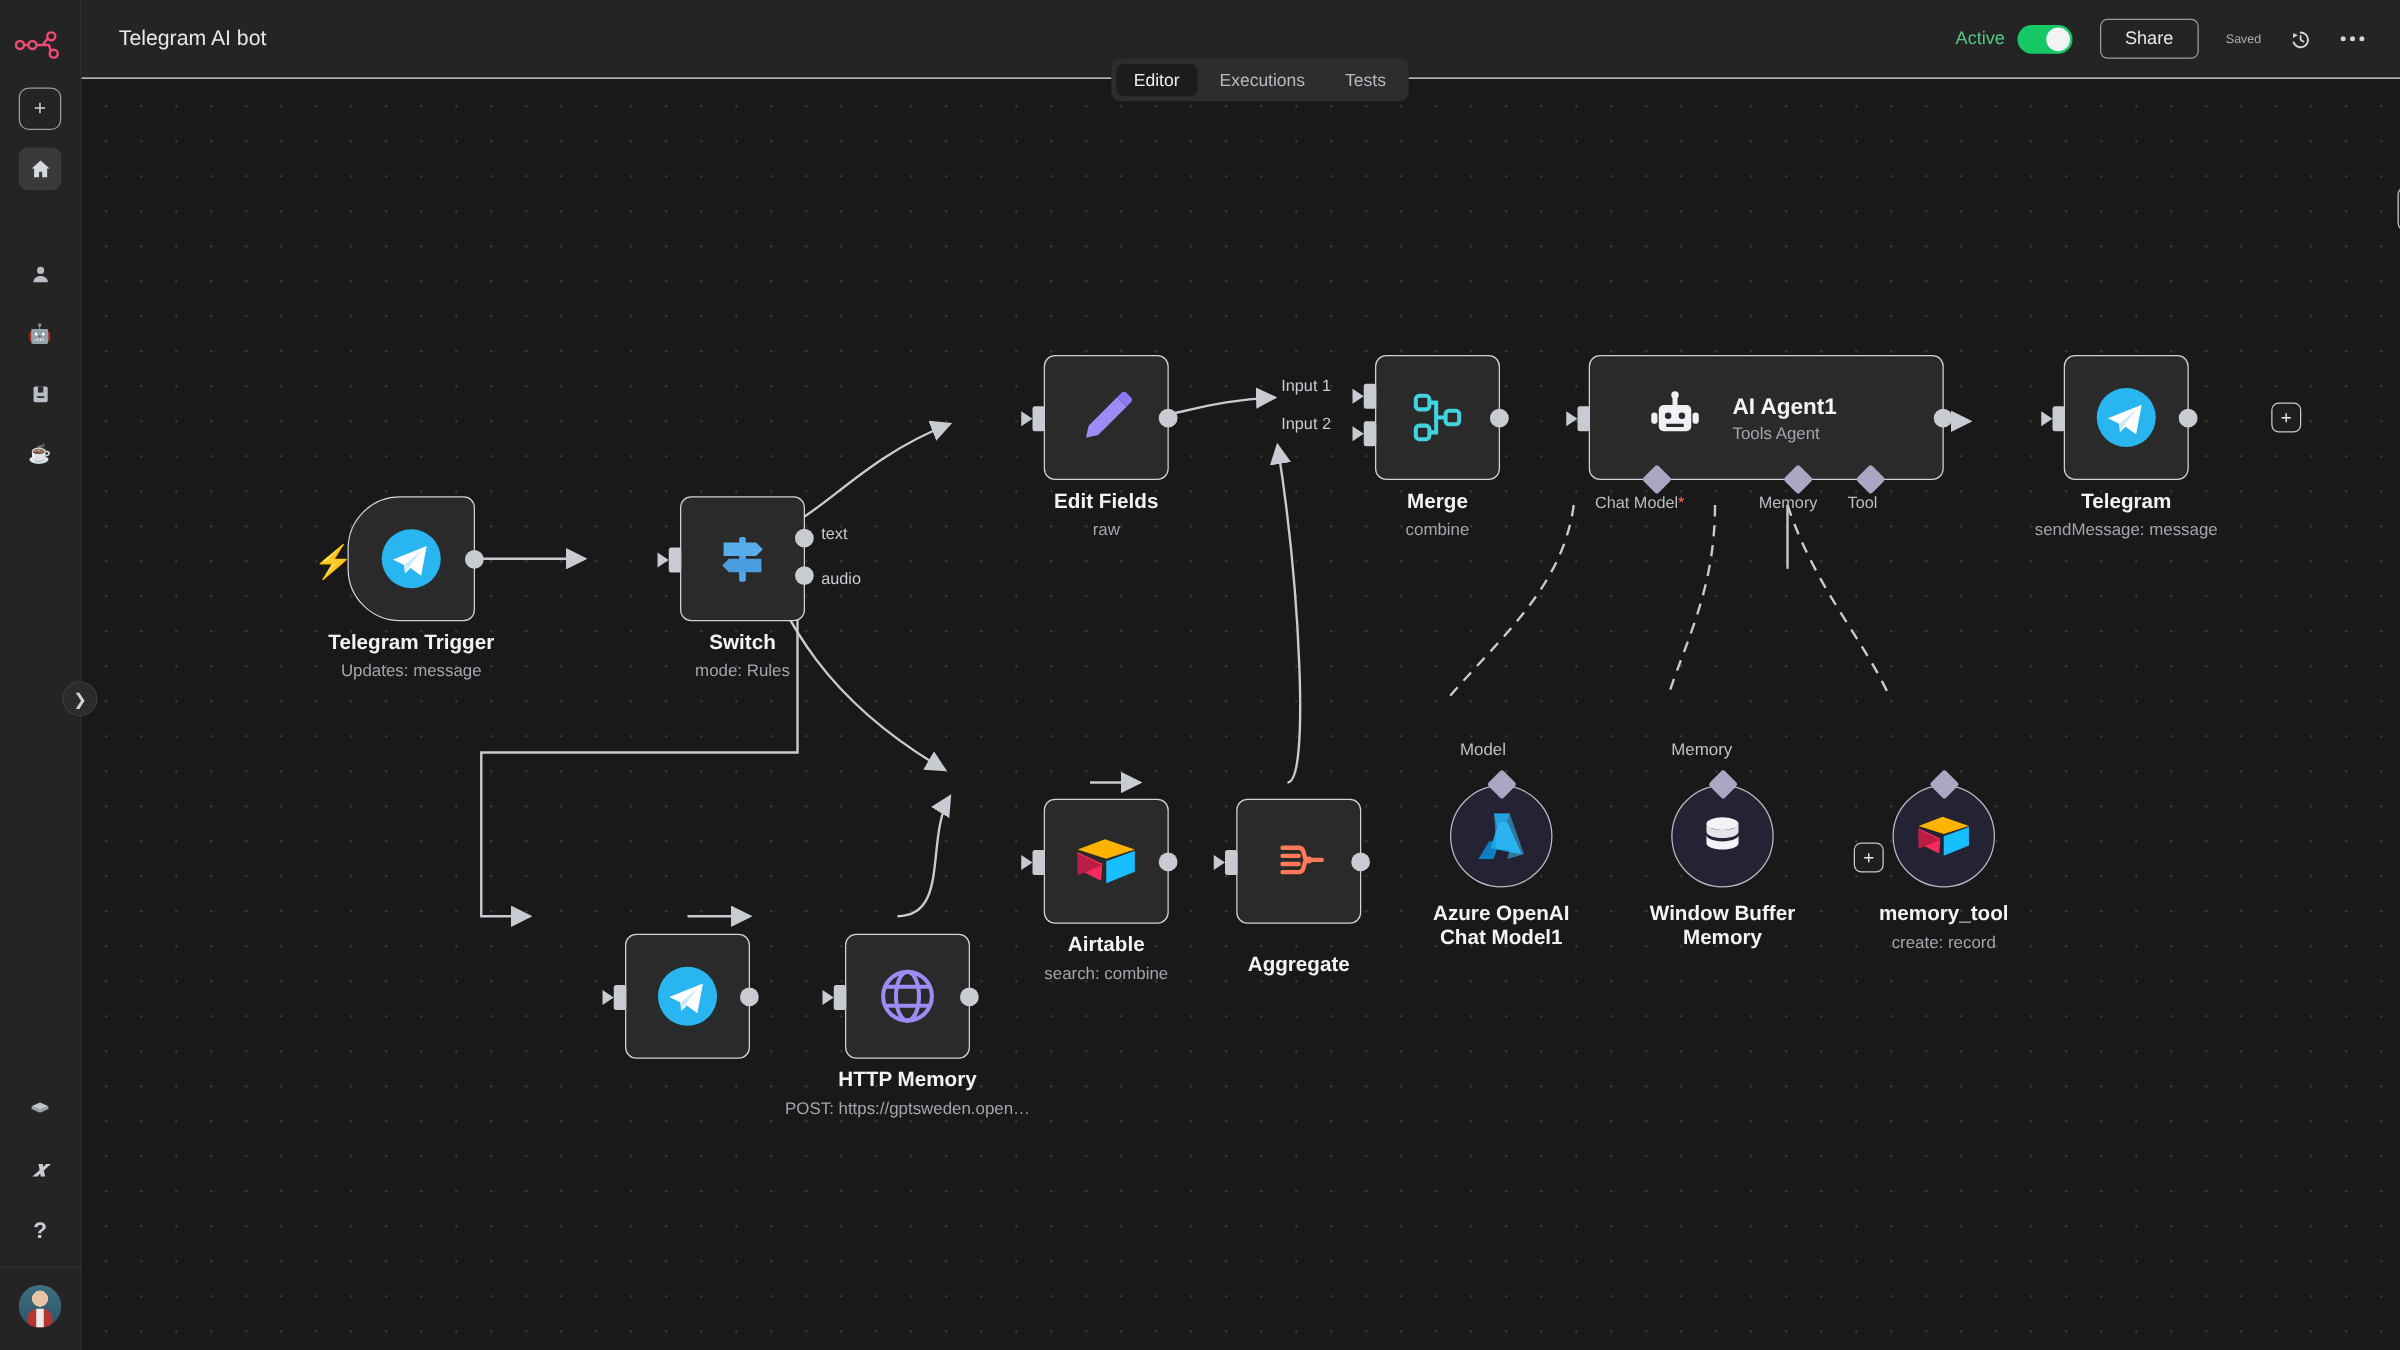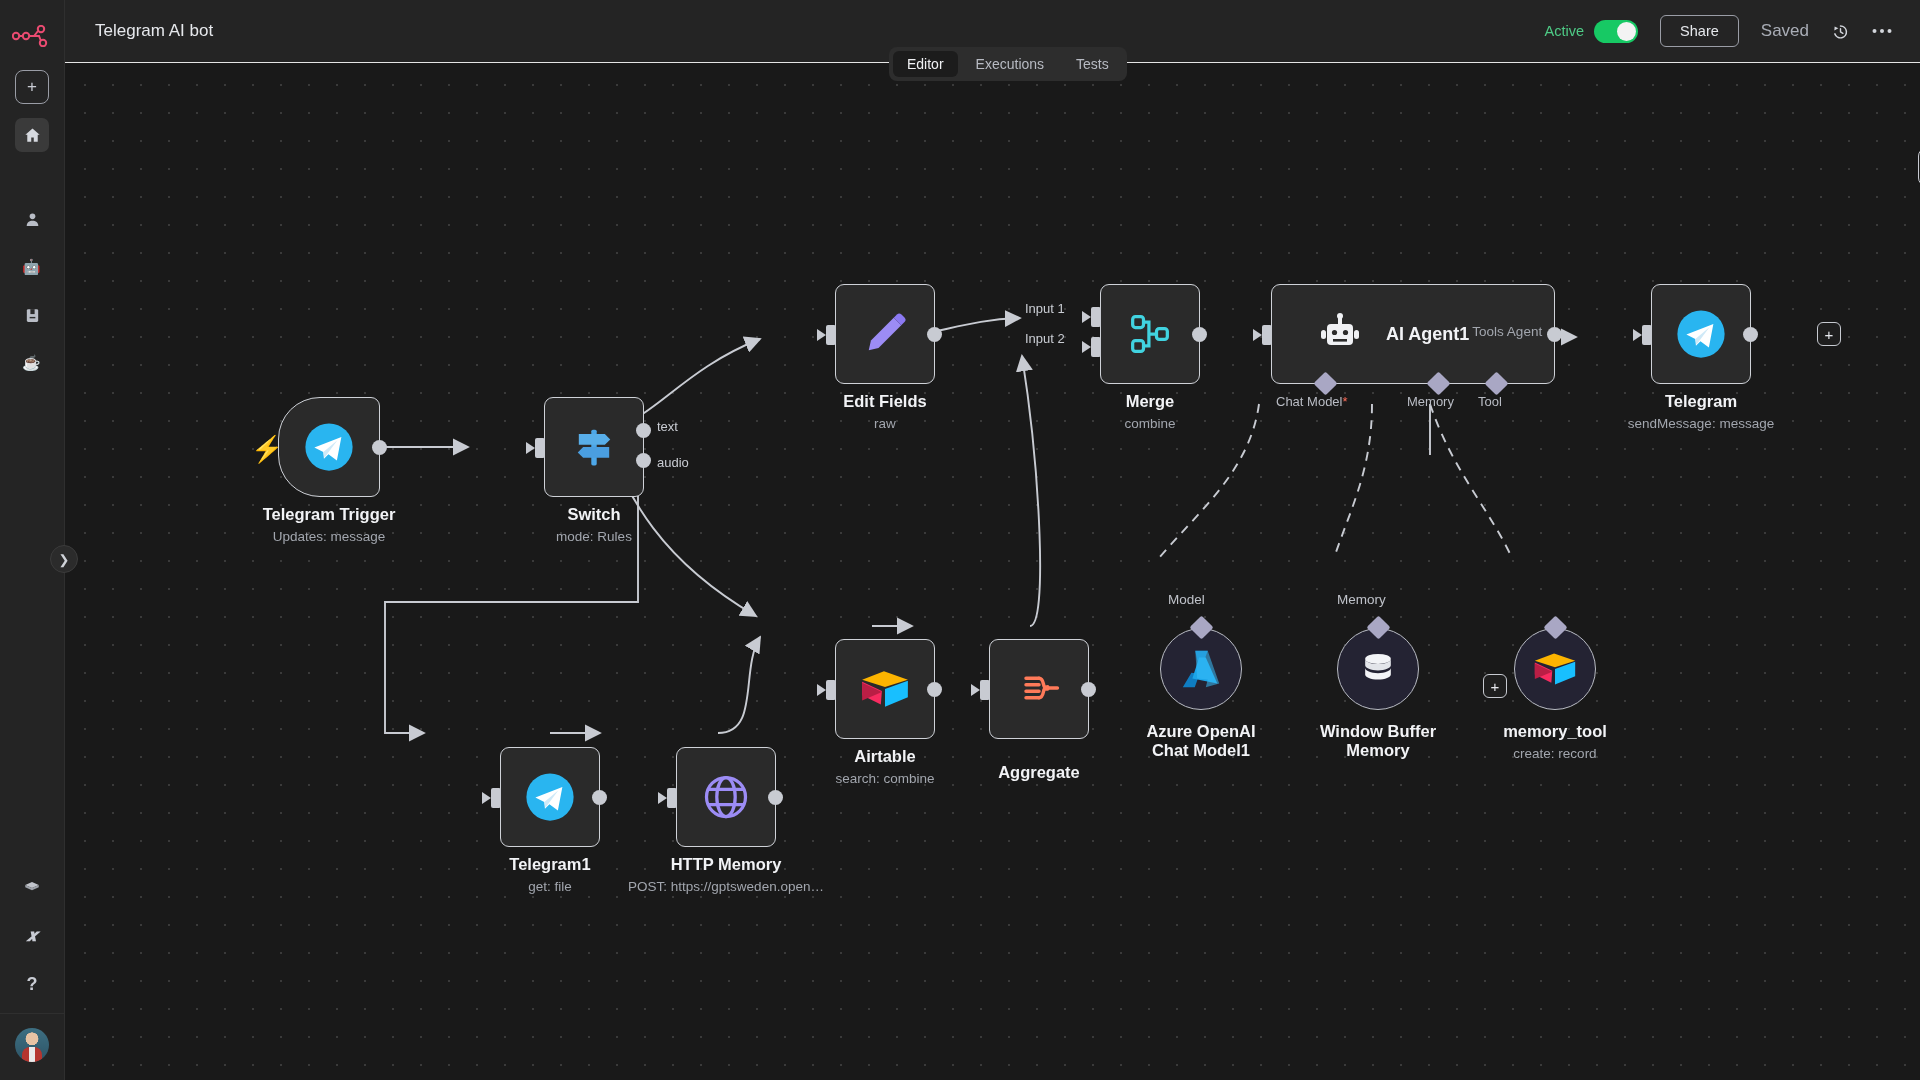--- a/index.html
+++ b/index.html
@@ -66,21 +66,21 @@
     position: relative; cursor: pointer;
   }
   .toggle::after {
     content:""; position:absolute; right:2px; top:2px; width:19px; height:19px;
     border-radius:50%; background:#f3f3f3;
   }
   .share-btn {
     padding: 7px 19px; border: 1px solid #9a9da6; border-radius: 6px;
     color: #e6e8ec; font-size: 14.5px; background: transparent; cursor: pointer;
   }
-  .saved-txt { color: #a9adb6; font-size: 17px; }
+  .saved-txt { color: #a9adb6; font-size: 10px; }
   .hdr-icon { color: #d3d6dc; font-size: 17px; cursor: pointer; display:flex; align-items:center;}
 
   
   #tabs {
     position: absolute; left: 889px; top: 47px; z-index: 22;
     display: flex; gap: 4px; background: #2d2d2d; border-radius: 8px; padding: 4px;
   }
   .tab { padding: 5px 14px; border-radius: 6px; font-size: 14px; color: #b7bac2; cursor: pointer; }
   .tab.active { background: #1c1c1c; color: #f0f1f4; }
 
@@ -393,21 +393,21 @@
         <svg width="48" height="48" viewBox="0 0 48 48">
           <rect x="11" y="14" width="26" height="21" rx="4" fill="#f0f1f4"></rect>
           <rect x="22" y="7" width="4" height="7" fill="#f0f1f4"></rect>
           <circle cx="24" cy="6" r="3" fill="#f0f1f4"></circle>
           <rect x="5" y="20" width="5" height="9" rx="2.5" fill="#f0f1f4"></rect>
           <rect x="38" y="20" width="5" height="9" rx="2.5" fill="#f0f1f4"></rect>
           <circle cx="18.5" cy="22.5" r="2.6" fill="#2a2a2a"></circle>
           <circle cx="29.5" cy="22.5" r="2.6" fill="#2a2a2a"></circle>
           <rect x="17" y="29" width="14" height="2.6" fill="#2a2a2a"></rect>
         </svg>
-        <div style="display:flex;flex-direction:row;gap:3px">
+        <div style="display:flex;flex-direction:column;gap:3px">
           <div class="node-title" style="font-size:18px">AI Agent1</div>
           <div class="node-sub" style="margin-top:0">Tools Agent</div>
         </div>
         <div class="port-out"></div>
 
         <div class="diamond" style="left:45px; bottom:-9px;"></div>
         <div class="diamond" style="left:158px; bottom:-9px;"></div>
         <div class="diamond" style="left:216px; bottom:-9px;"></div>
       </div>
       <div class="diamond-lbl" style="left:5px; top:110px;">
@@ -437,24 +437,20 @@
 
     <div class="node" style="left:435px; top:684px;">
       <div class="node-box">
         <div class="port-in"></div>
         <svg width="54" height="54" viewBox="0 0 48 48">
           <circle cx="24" cy="24" r="21" fill="#29b5f0"></circle>
           <path d="M11 24.5l24-9.5-4 21-7.5-5.5-4 4-.6-6z" fill="#fff"></path>
           <path d="M19 28.5L31.5 18 19.9 33.5z" fill="#cfe9f7"></path>
         </svg>
         <div class="port-out"></div>
-      </div>
-      <div class="node-caption cap-wrap" style="top:108px;">
-        <div class="node-title">Telegram1</div>
-        <div class="node-sub">get: file</div>
       </div>
     </div>
 
     <div class="node" style="left:611px; top:684px;">
       <div class="node-box">
         <div class="port-in"></div>
         <svg width="52" height="52" viewBox="0 0 48 48">
           <circle cx="24" cy="24" r="18" fill="none" stroke="#9c8cf5" stroke-width="3"></circle>
           <ellipse cx="24" cy="24" rx="8.5" ry="18" fill="none" stroke="#9c8cf5" stroke-width="3"></ellipse>
           <path d="M7 17h34 M7 31h34" stroke="#9c8cf5" stroke-width="3"></path>

